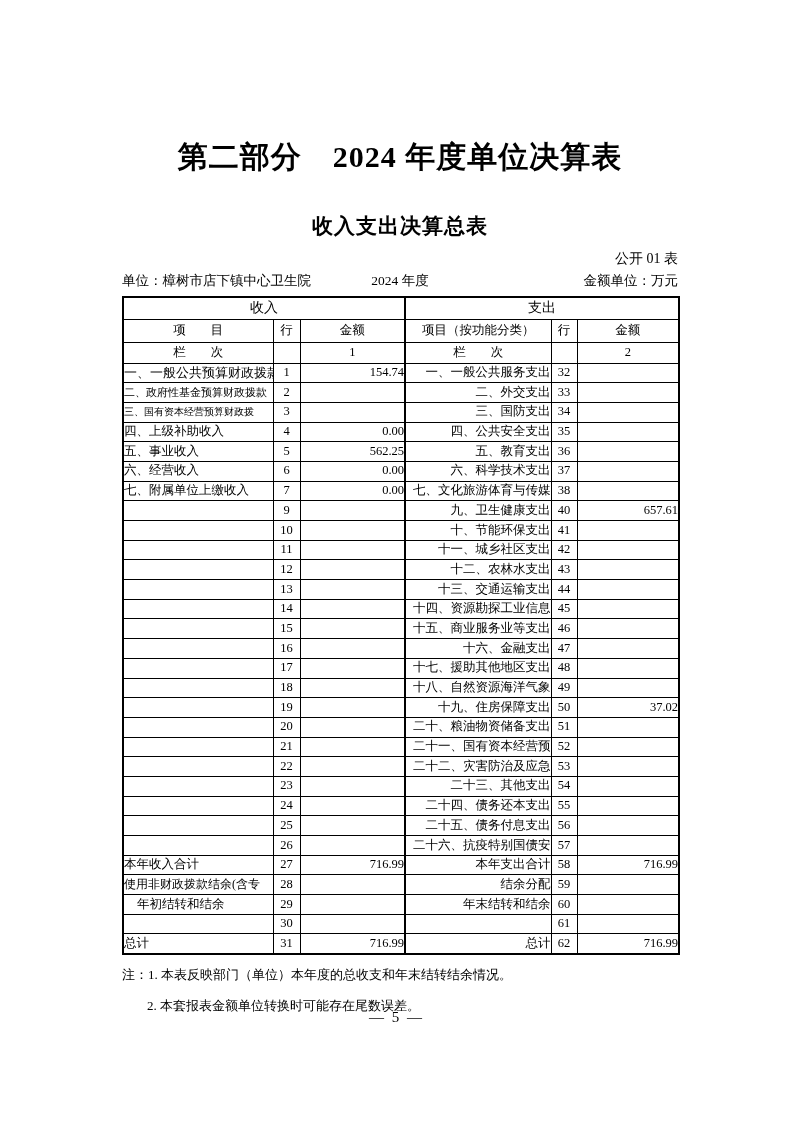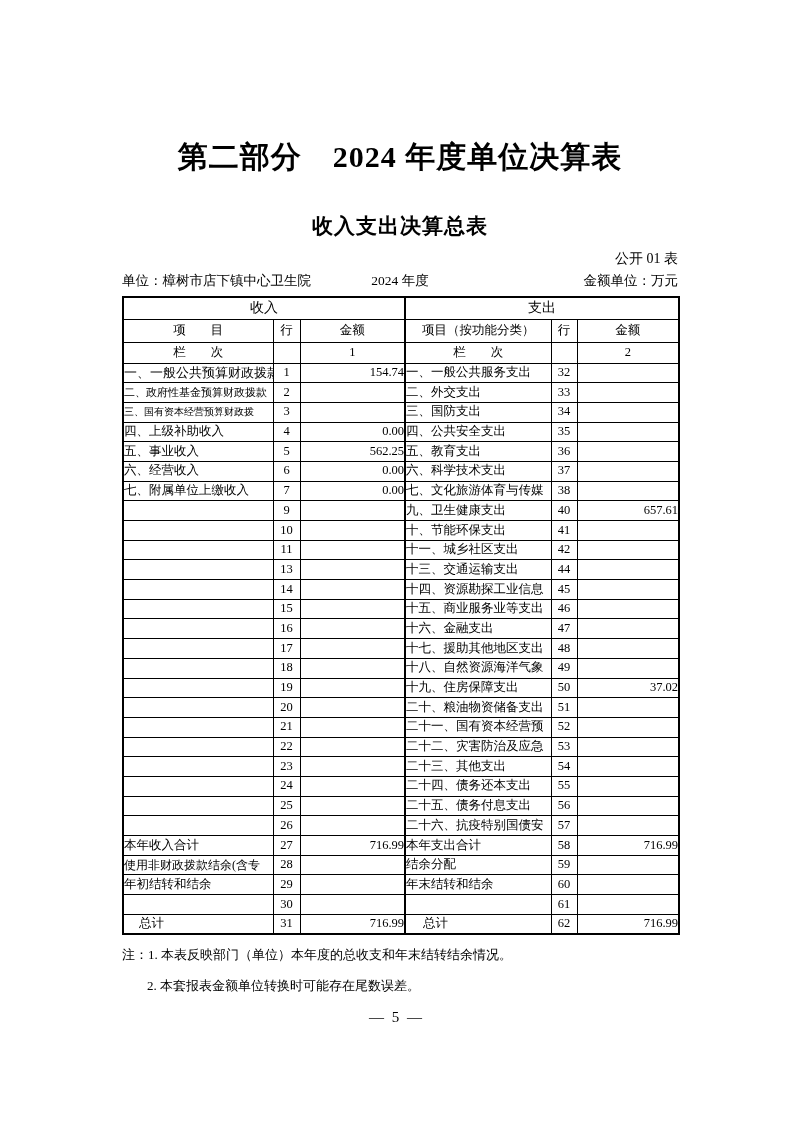--- a/index.html
+++ b/index.html
@@ -58,21 +58,21 @@
     white-space:nowrap;
     line-height:1.25;
   }
   tr.sec-row th { height:21px; text-align:center; font-size:14px; }
   tr.col-row th { height:22px; text-align:center; }
   tr.lanci-row td { height:20px; text-align:center; }
   tbody.rows td { height:18.7px; }
   .cell-item { text-align:left; padding-left:2px; }
   .cell-rowno { text-align:center; }
   .cell-amt { text-align:right; padding-right:4px; }
-  .div-l { border-left-width:2px !important; }
+  .div-l { border-left-width:2px !important;text-align:right; }
   
   tbody.rows tr:nth-child(28) td:nth-child(1) { padding-left:13px;margin-top:25px; }
   tbody.rows tr:nth-child(29) td:nth-child(1) { padding-left:15px; }
   tbody.rows tr:nth-child(28) td:nth-child(4),
   tbody.rows tr:nth-child(29) td:nth-child(4) { padding-left:17px; }
   tbody.rows tr:nth-child(31) td:nth-child(1),
   tbody.rows tr:nth-child(31) td:nth-child(4) { text-align:center; padding-left:0; }
   .notes { margin-top:11px; font-size:13px; }
   .note-2 { margin-top:13px; padding-left:25px; }
   .page-number {
@@ -203,20 +203,28 @@
         <tr>
     <td class="cell-item fit"></td>
     <td class="cell-rowno">11</td>
     <td class="cell-amt"></td>
     <td class="cell-item fit div-l">十一、城乡社区支出</td>
     <td class="cell-rowno">42</td>
     <td class="cell-amt"></td>
   </tr>
         <tr>
     <td class="cell-item fit"></td>
+    <td class="cell-rowno">12</td>
+    <td class="cell-amt"></td>
+    <td class="cell-item fit div-l">十二、农林水支出</td>
+    <td class="cell-rowno">43</td>
+    <td class="cell-amt"></td>
+  </tr>
+        <tr>
+    <td class="cell-item fit"></td>
     <td class="cell-rowno">13</td>
     <td class="cell-amt"></td>
     <td class="cell-item fit div-l">十三、交通运输支出</td>
     <td class="cell-rowno">44</td>
     <td class="cell-amt"></td>
   </tr>
         <tr>
     <td class="cell-item fit"></td>
     <td class="cell-rowno">14</td>
     <td class="cell-amt"></td>

